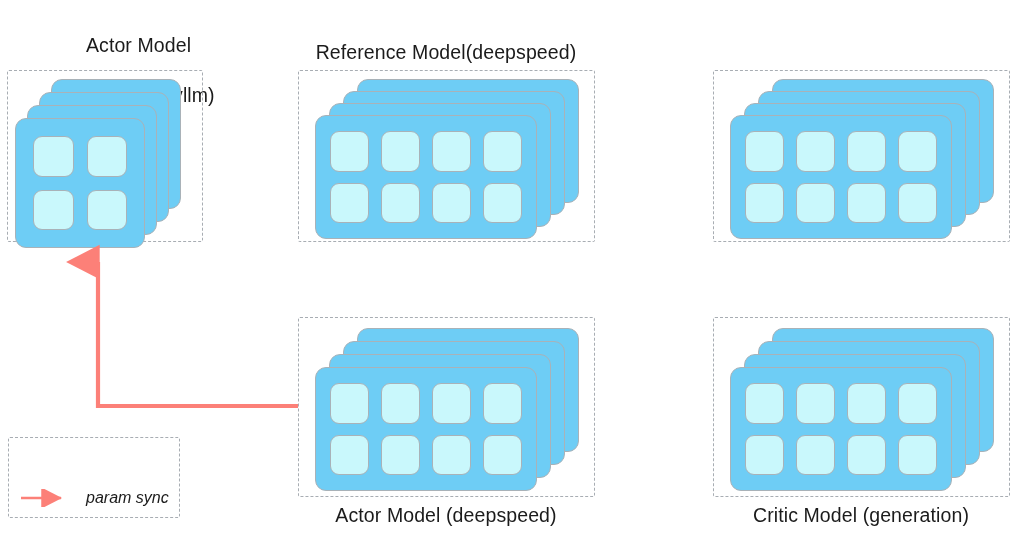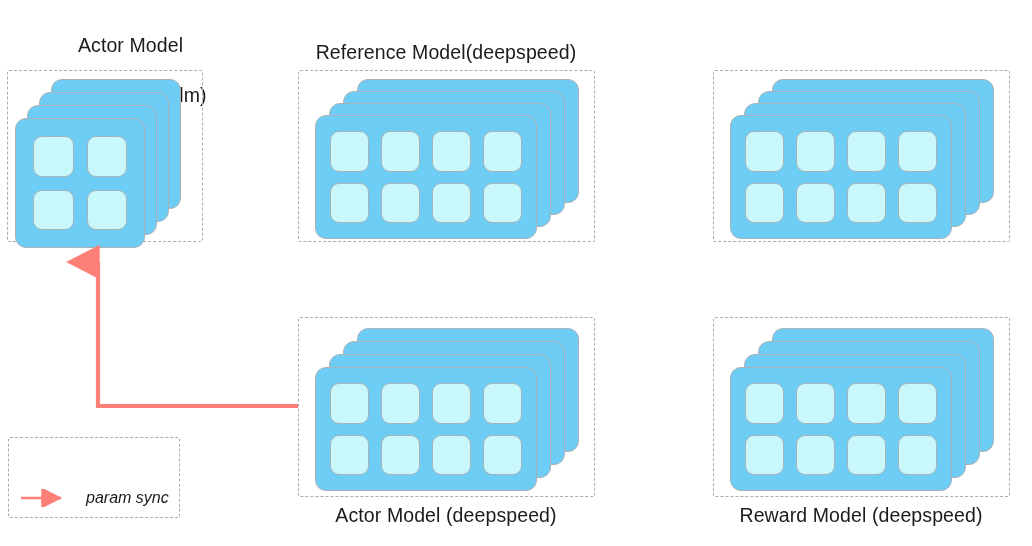--- a/index.html
+++ b/index.html
@@ -118,21 +118,21 @@
     color: #1b1b1b;
     white-space: nowrap;
     font-style: italic;
   }
 </style>
 </head>
 <body>
 
 <div class="canvas">
 
-  <div class="caption" style="left:4px; top:8px; width:205px;padding-left:24px;">
+  <div class="caption" style="left:12px; top:8px; width:205px;padding-left:24px;">
     <div>Actor Model</div>
     <div>(generation, vllm)</div>
   </div>
 
   <div class="group" style="left:7px; top:70px; width:196px; height:172px;">
     <div class="stack square" style="left:0; top:0; width:196px; height:172px;">
       <div class="card" style="left:43px; top:8px;  width:130px; height:130px;"></div>
       <div class="card" style="left:31px; top:21px; width:130px; height:130px;"></div>
       <div class="card" style="left:19px; top:34px; width:130px; height:130px;"></div>
       <div class="card front" style="left:7px;  top:47px; width:130px; height:130px;">
@@ -214,21 +214,21 @@
         <div class="tile"></div>
         <div class="tile"></div>
         <div class="tile"></div>
         <div class="tile"></div>
         <div class="tile"></div>
         <div class="tile"></div>
       </div>
     </div>
   </div>
 
-  <div class="caption" style="left:705px; top:503px; width:312px;">Reward Model (deepspeed)</div>
+  <div class="caption" style="left:705px; top:503px; width:312px;">Critic Model (generation)</div>
 
   <svg class="arrow-svg" viewBox="0 0 1032 546" xmlns="http://www.w3.org/2000/svg">
     <defs>
       <marker id="arrowhead-up" markerWidth="9" markerHeight="9" refX="4.5" refY="8.2" orient="auto" markerUnits="strokeWidth">
         <path d="M 4.5 0.6 L 8.6 8.6 L 0.4 8.6 Z" fill="#fc8078"></path>
       </marker>
     </defs>
     <path d="M 298 406 L 98 406 L 98 262" fill="none" stroke="#fc8078" stroke-width="4.2" stroke-linecap="butt" stroke-linejoin="miter" marker-end="url(#arrowhead-up)"></path>
   </svg>
 

